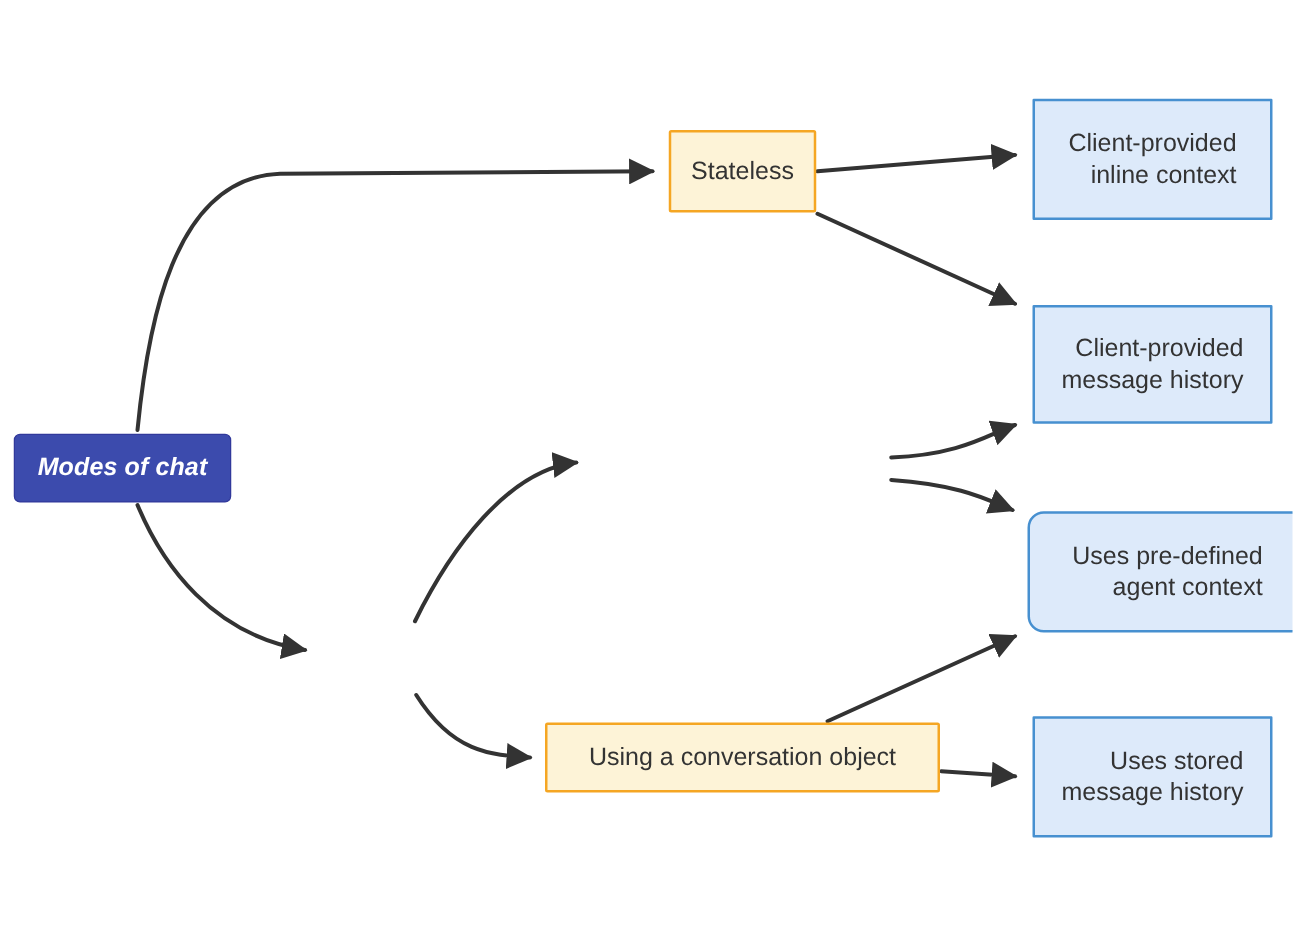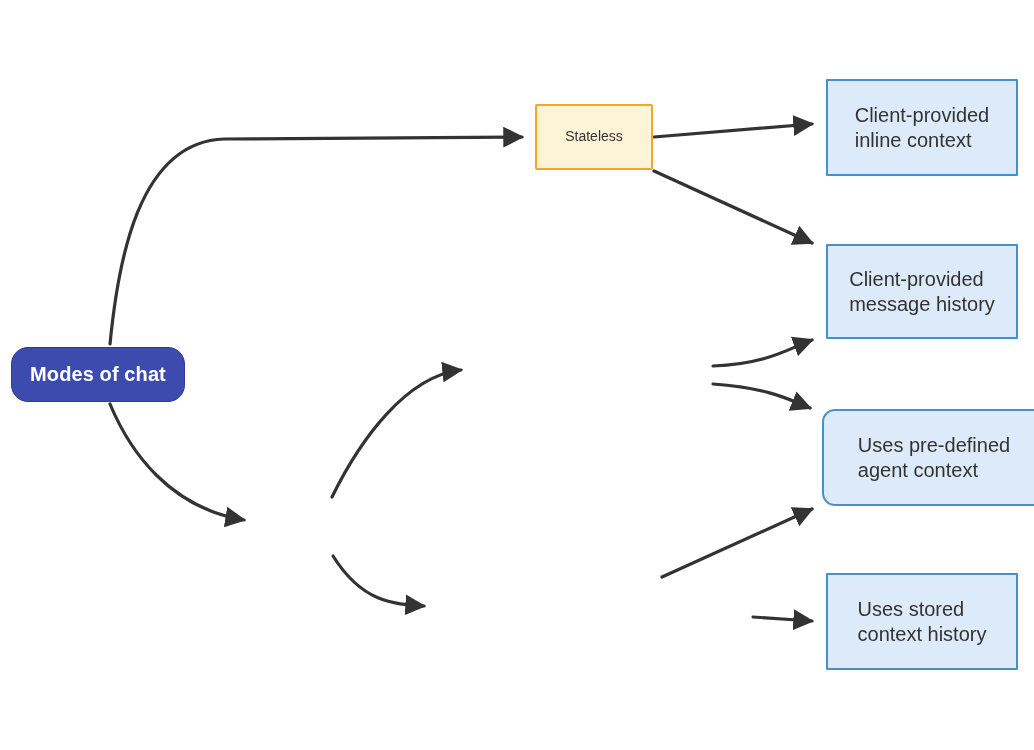--- a/index.html
+++ b/index.html
@@ -26,39 +26,40 @@
     width: 1034px;
     height: 750px;
     pointer-events: none;
   }
   .node {
     position: absolute;
     box-sizing: border-box;
     display: flex;
     align-items: center;
     justify-content: center;
-    text-align: left;
+    text-align: right;
     line-height: 1.22;
     white-space: pre-line;
   }
   .node-root {
     background: #3c4bad;
     border: 1px solid #31399b;
-    border-radius: 17px;
+    border-radius: 5px;
     color: #ffffff;
     font-weight: bold;
     font-size: 20px;
     letter-spacing: 0.1px;
+    font-style: italic;
   }
   .node-mid {
     background: #fdf3d7;
     border: 2px solid #f5a623;
     border-radius: 2px;
     color: #333333;
-    font-size: 14px;
+    font-size: 20px;
   }
   .node-leaf {
     background: #ddeafa;
     border: 2px solid #4790d0;
     border-radius: 1px;
     color: #333333;
     font-size: 20px;
   }
 </style>
 </head>
@@ -85,26 +86,27 @@
         <path d="M 753,617 L 812,621" marker-end="url(#arrowhead)"></path>
       </g>
   </svg>
 
   <div class="node node-root" style="left: 11px; top: 347px; width: 174px; height: 55px;">Modes of chat</div>
 
   <div class="node node-mid" style="left: 535px; top: 104px; width: 118px; height: 66px;">Stateless</div>
 
 
 
+  <div class="node node-mid" style="left: 436px; top: 578px; width: 316px; height: 56px;">Using a conversation object</div>
 
   <div class="node node-leaf" style="left: 826px; top: 79px; width: 192px; height: 97px;">Client-provided
 inline context</div>
 
   <div class="node node-leaf" style="left: 826px; top: 244px; width: 192px; height: 95px;">Client-provided
 message history</div>
 
   <div class="node node-leaf" style="left: 822px; top: 409px; width: 224px; height: 97px; border-radius: 13px;">Uses pre-defined
 agent context</div>
 
   <div class="node node-leaf" style="left: 826px; top: 573px; width: 192px; height: 97px;">Uses stored
-context history</div>
+message history</div>
 
 </div>
 
 </body></html>

